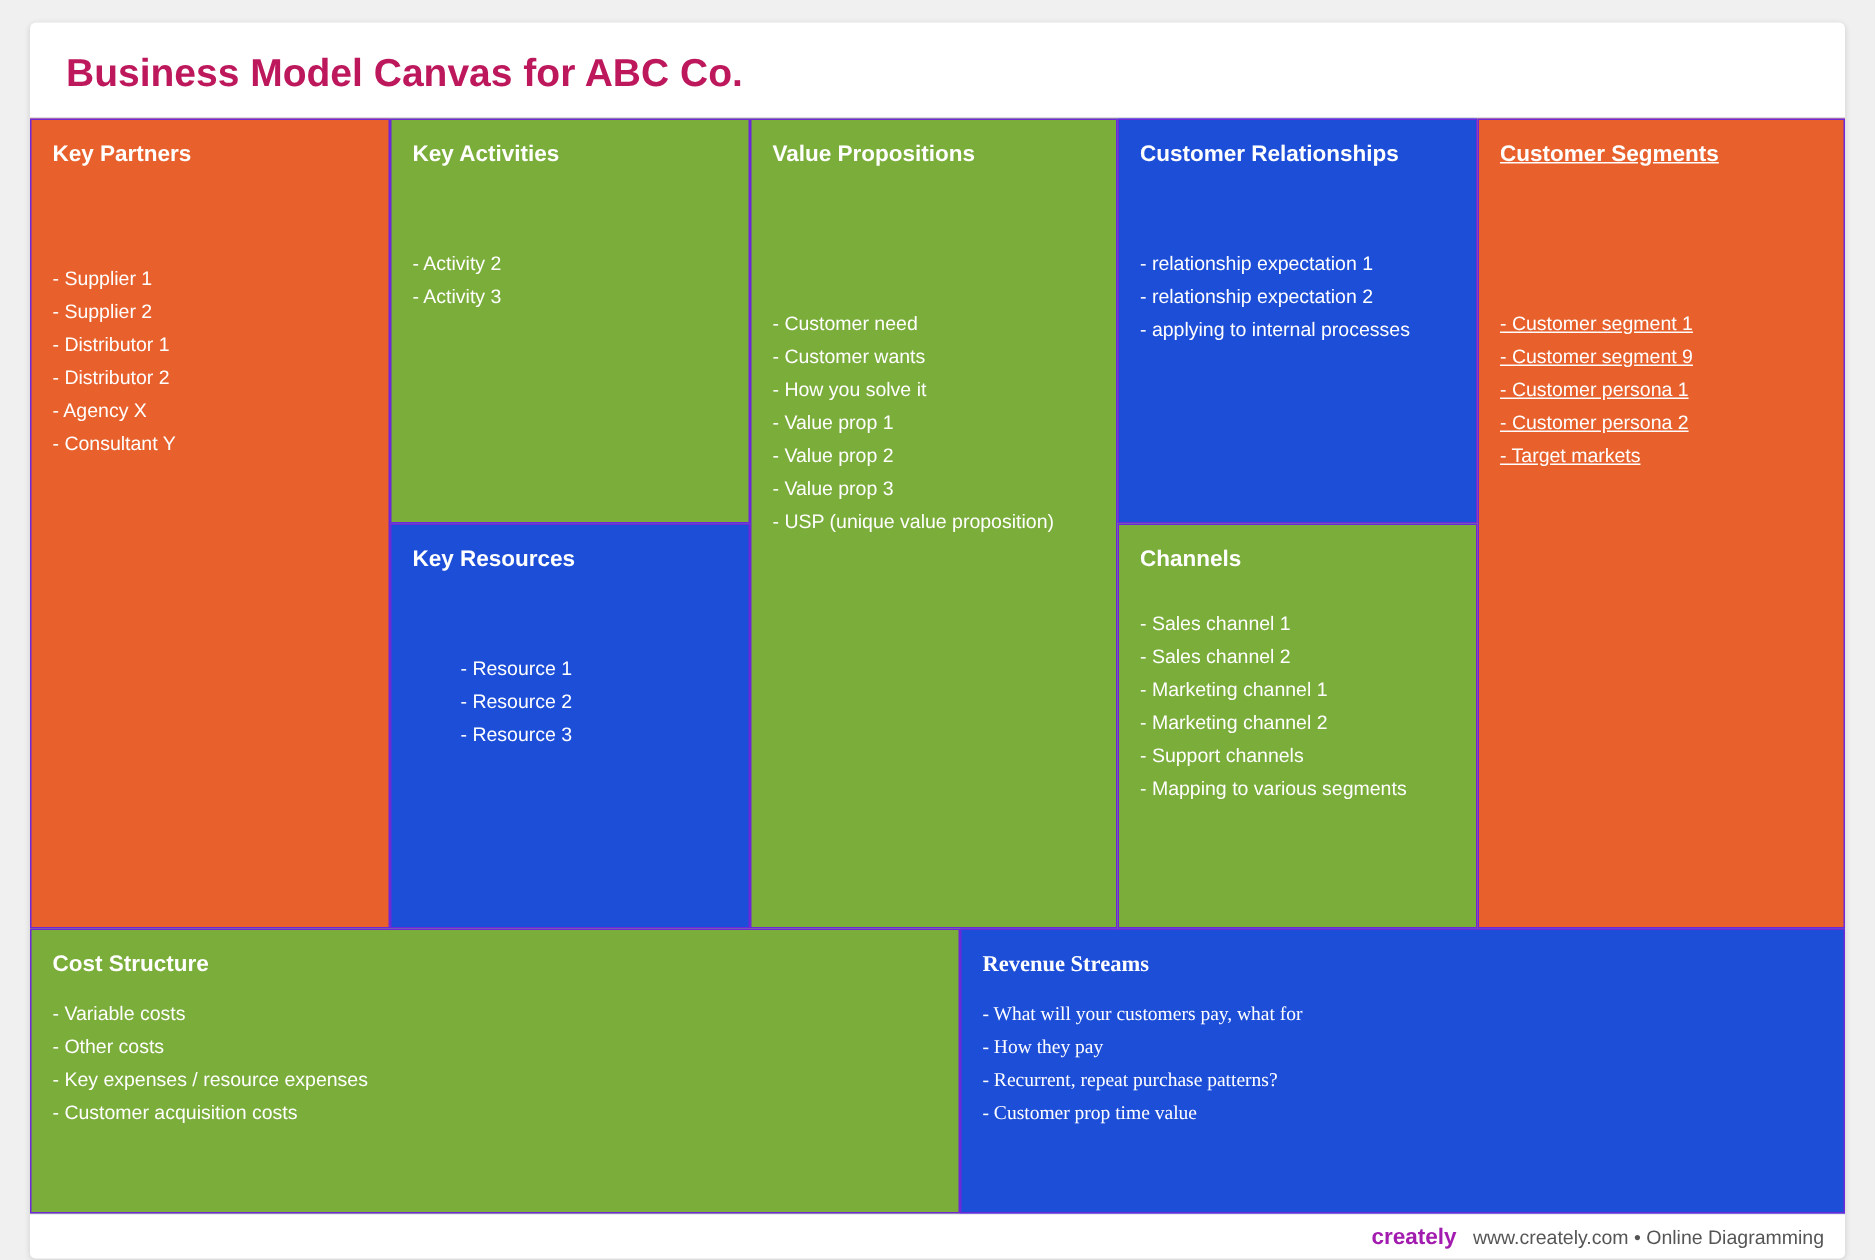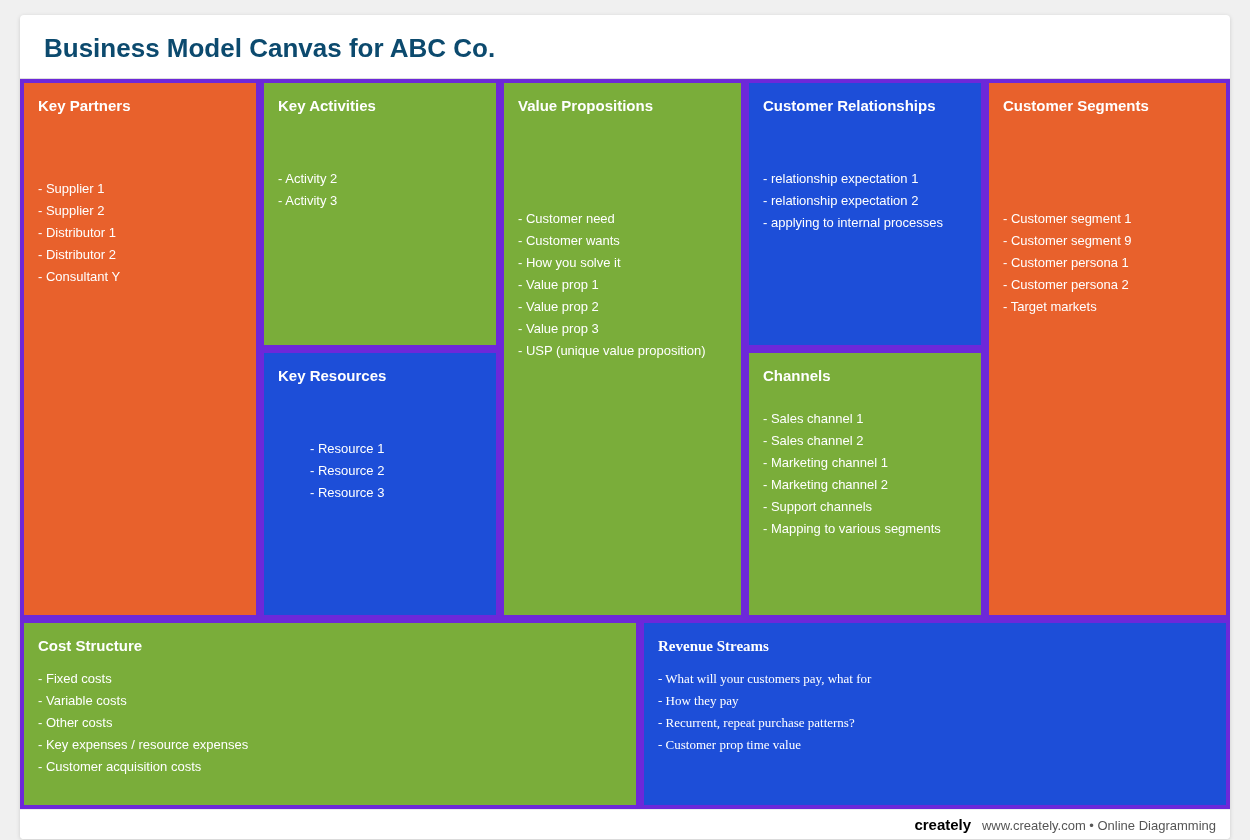--- a/index.html
+++ b/index.html
@@ -17,21 +17,21 @@
       width: 1210px;
       margin: 15px auto;
       border-radius: 4px;
       box-shadow: 0 1px 4px rgba(0,0,0,0.15);
       overflow: hidden;
     }
     .canvas-title {
       padding: 18px 24px 14px;
       font-size: 26px;
       font-weight: bold;
-      color: #0c4a6e;
+      color: #be185d;
       border-bottom: 1px solid #ddd;
     }
     .canvas-grid {
       display: flex;
       flex-direction: column;
     }
     .grid-top {
       display: flex;
       flex-direction: row;
       height: 540px;
@@ -40,21 +40,21 @@
       display: flex;
       flex-direction: row;
       height: 190px;
     }
     .cell {
       padding: 12px 14px;
       color: white;
       font-size: 13px;
       line-height: 1.5;
       overflow: hidden;
-      border: 4px solid #6d28d9;
+      border: 1px solid #6d28d9;
     }
     .cell-title {
       font-size: 15px;
       font-weight: bold;
       margin-bottom: 8px;
     }
     .cell-content {
       margin-top: 6px;
       font-size: 13px;
       line-height: 1.7;
@@ -62,21 +62,21 @@
     
     .orange { background-color: #E8612C; }
     .green  { background-color: #7AAD3A; }
     .teal   { background-color: #1d4ed8; }
 
     
     .col-partners   { width: 240px; flex-shrink: 0; }
     .col-activities { width: 240px; flex-shrink: 0; display: flex; flex-direction: column; }
     .col-value      { width: 245px; flex-shrink: 0; }
     .col-customer-rel { width: 240px; flex-shrink: 0; display: flex; flex-direction: column; }
-    .col-segments   { flex: 1; }
+    .col-segments   { flex: 1; text-decoration: underline; }
 
     
     .activities-top { flex: 1; }
     .activities-bottom { flex: 1; }
 
     
     .rel-top { flex: 1; }
     .rel-bottom { flex: 1; }
 
     
@@ -89,21 +89,21 @@
       justify-content: flex-end;
       align-items: center;
       padding: 6px 14px;
       border-top: 1px solid #eee;
     }
     .footer-logo {
       font-size: 13px;
       color: #555;
     }
     .footer-logo span.brand {
-      color: #000000;
+      color: #a21caf;
       font-weight: bold;
       font-size: 15px;
     }
   </style>
 </head>
 <body>
 
 <div class="canvas-wrapper">
 
   <div class="canvas-title">Business Model Canvas for ABC Co.</div>
@@ -112,20 +112,21 @@
 
     <div class="grid-top">
 
       <div class="cell orange col-partners">
         <div class="cell-title">Key Partners</div>
         <div class="cell-content" style="margin-top:60px;">
           <div>- Supplier 1</div>
           <div>- Supplier 2</div>
           <div>- Distributor 1</div>
           <div>- Distributor 2</div>
+          <div>- Agency X</div>
           <div>- Consultant Y</div>
         </div>
       </div>
 
       <div class="col-activities">
         <div class="cell green activities-top">
           <div class="cell-title">Key Activities</div>
           <div class="cell-content" style="margin-top:50px;">
             <div>- Activity 2</div>
             <div>- Activity 3</div>
@@ -187,21 +188,20 @@
         </div>
       </div>
 
     </div>
 
     <div class="grid-bottom">
 
       <div class="cell green col-cost">
         <div class="cell-title">Cost Structure</div>
         <div class="cell-content" style="margin-top:10px;">
-          <div>- Fixed costs</div>
           <div>- Variable costs</div>
           <div>- Other costs</div>
           <div>- Key expenses / resource expenses</div>
           <div>- Customer acquisition costs</div>
         </div>
       </div>
 
       <div class="cell teal col-revenue">
         <div class="cell-title">Revenue Streams</div>
         <div class="cell-content" style="margin-top:10px;">

